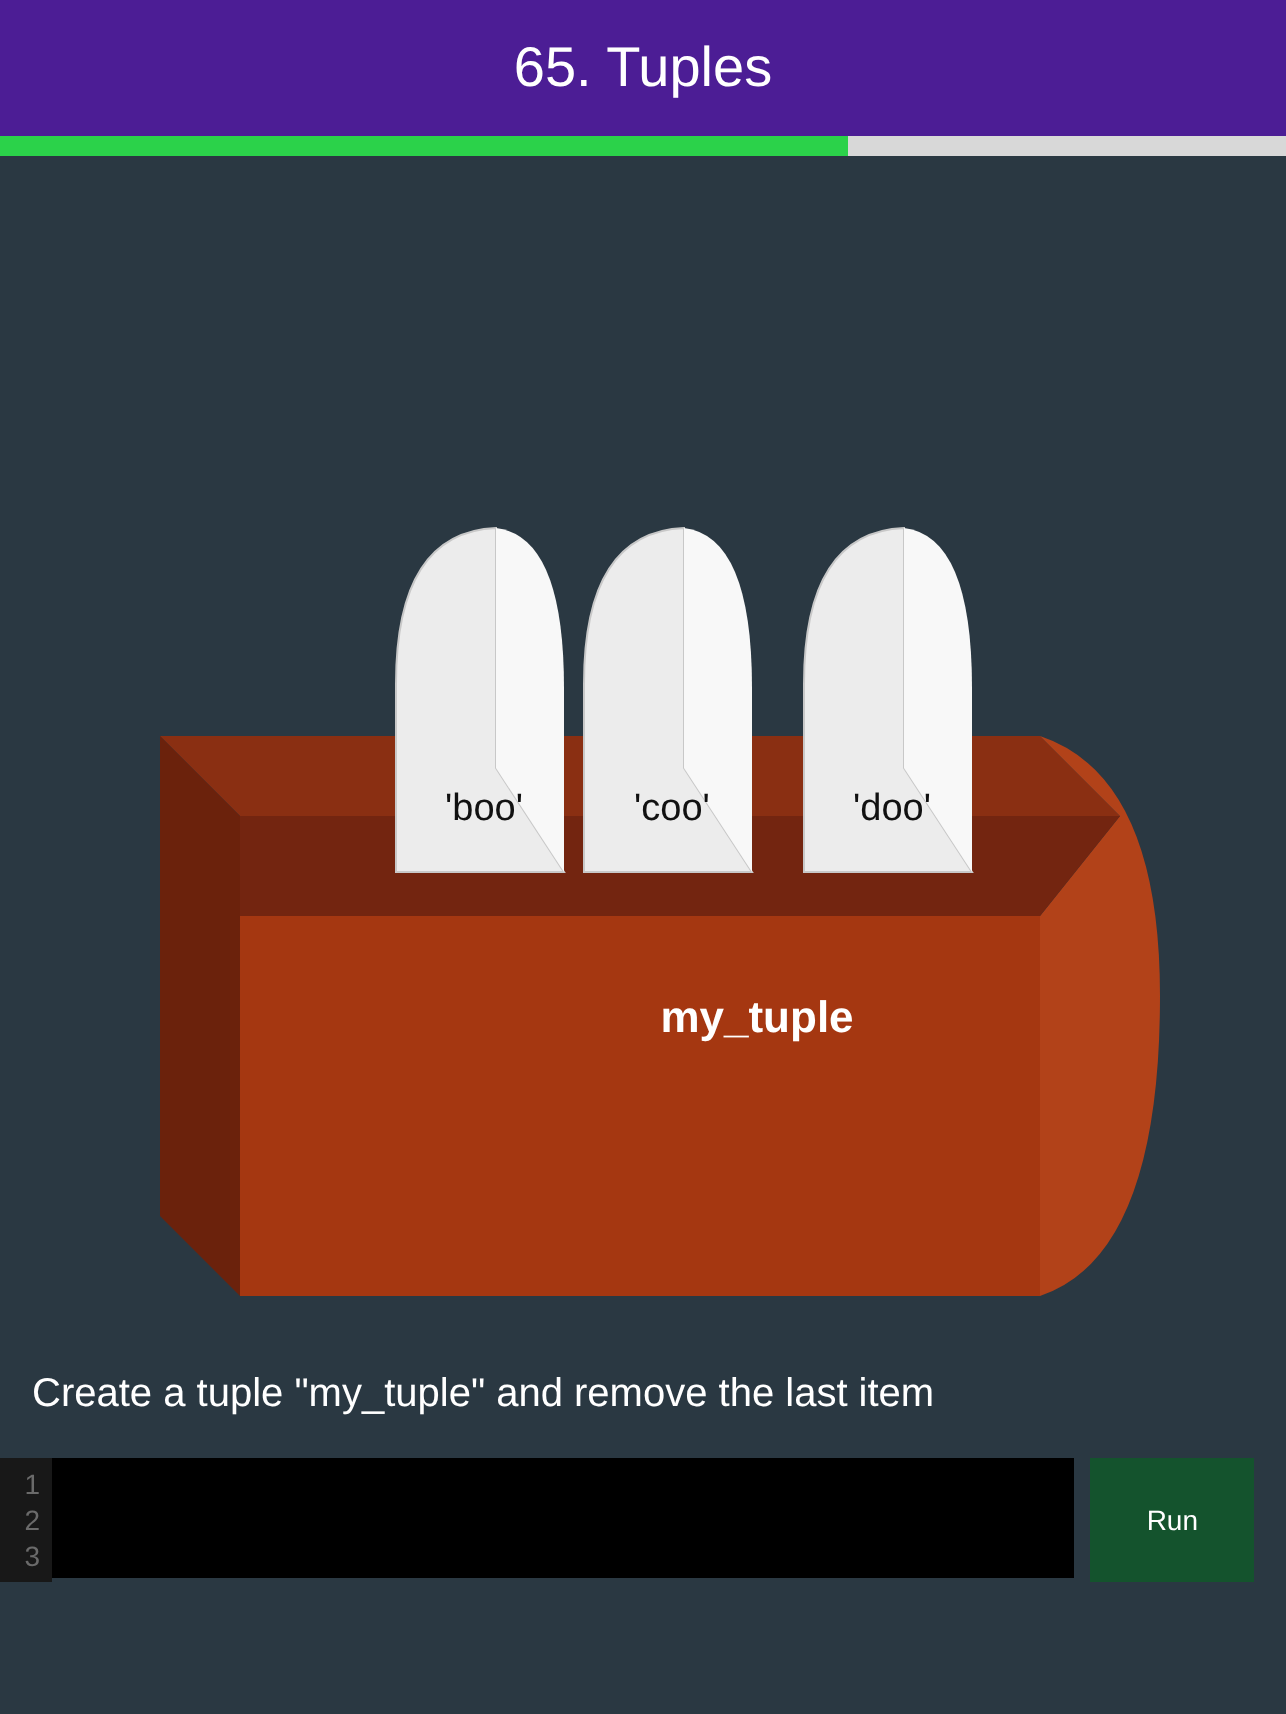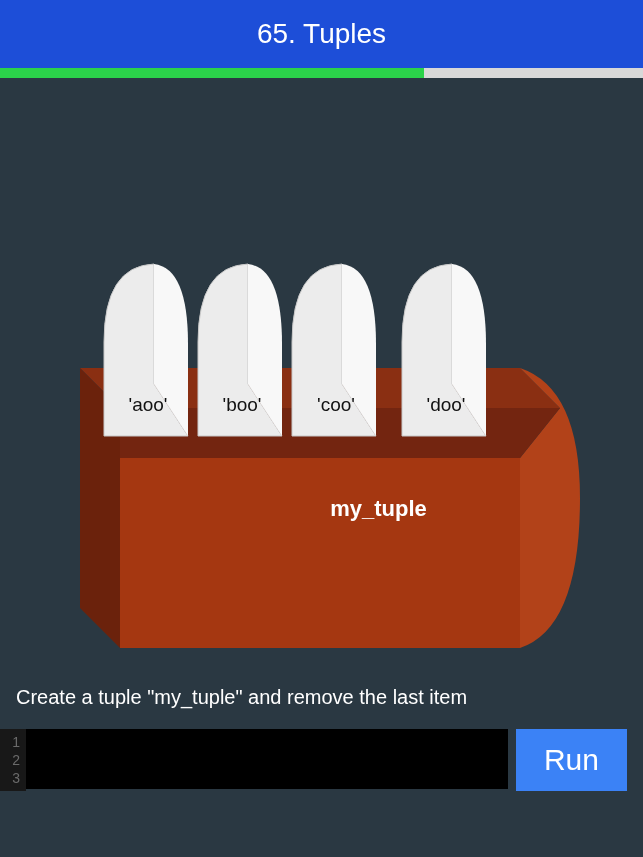--- a/index.html
+++ b/index.html
@@ -4,21 +4,21 @@
 <style>
   * { box-sizing: border-box; margin: 0; padding: 0; }
   body {
     width: 643px;
     height: 857px;
     background: #2a3842;
     font-family: Arial, sans-serif;
     overflow: hidden;
   }
   .header {
-    background: #1d4ed8;
+    background: #4c1d95;
     color: #fff;
     font-size: 28px;
     text-align: center;
     padding: 18px 0;
     font-weight: normal;
   }
   .progress-track {
     width: 100%;
     height: 10px;
     background: #d8d8d8;
@@ -96,24 +96,24 @@
     color: #fff;
     border: none;
     outline: none;
     font-family: monospace;
     font-size: 14px;
     padding: 4px 6px;
     resize: none;
     height: 60px;
   }
   .run-btn {
-    background: #3b82f6;
+    background: #14532d;
     color: #fff;
     border: none;
-    font-size: 30px;
+    font-size: 14px;
     padding: 0 28px;
     cursor: pointer;
     margin-left: 8px;
   }
 </style>
 </head>
 <body>
 
 <div class="header">
   <span>65. Tuples</span>
@@ -131,27 +131,20 @@
 
     <path d="M460 40 Q520 60 520 170 Q520 300 460 320 L460 130 L500 80 Z" fill="#b24219"></path>
 
     <path d="M20 40 L60 80 L60 320 L20 280 Z" fill="#6b220c"></path>
 
     <rect x="60" y="130" width="400" height="190" fill="#a53711"></rect>
 
     <path d="M60 80 L500 80 L460 130 L60 130 Z" fill="#732510"></path>
   </svg>
 
-  <div class="card" style="left:102px">
-    <svg viewBox="0 0 88 178">
-      <path d="M2 176 L2 82 Q2 6 52 4 L52 124 L86 176 Z" fill="#ececec" stroke="#c8c8c8" stroke-width="1"></path>
-      <path d="M52 4 L52 124 L86 176 L86 84 Q86 8 52 4 Z" fill="#f8f8f8"></path>
-    </svg>
-    <div class="card-label">'aoo'</div>
-  </div>
   <div class="card" style="left:290px">
     <svg viewBox="0 0 88 178">
       <path d="M2 176 L2 82 Q2 6 52 4 L52 124 L86 176 Z" fill="#ececec" stroke="#c8c8c8" stroke-width="1"></path>
       <path d="M52 4 L52 124 L86 176 L86 84 Q86 8 52 4 Z" fill="#f8f8f8"></path>
     </svg>
     <div class="card-label">'coo'</div>
   </div>
   <div class="card" style="left:196px">
     <svg viewBox="0 0 88 178">
       <path d="M2 176 L2 82 Q2 6 52 4 L52 124 L86 176 Z" fill="#ececec" stroke="#c8c8c8" stroke-width="1"></path>

